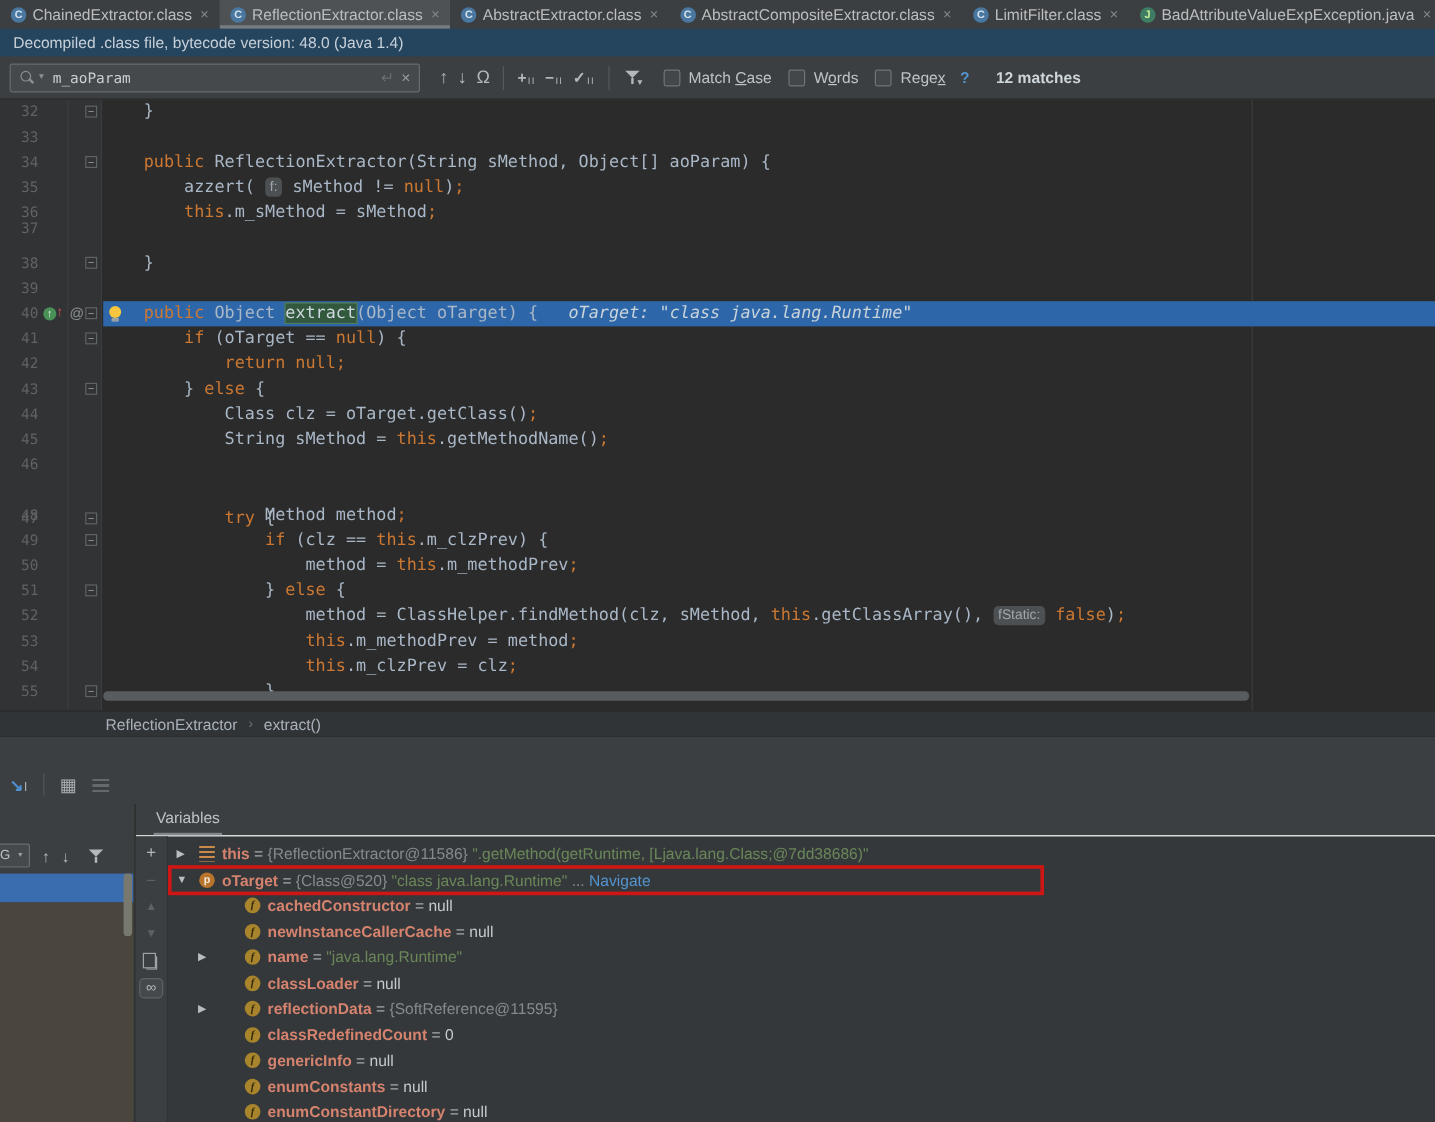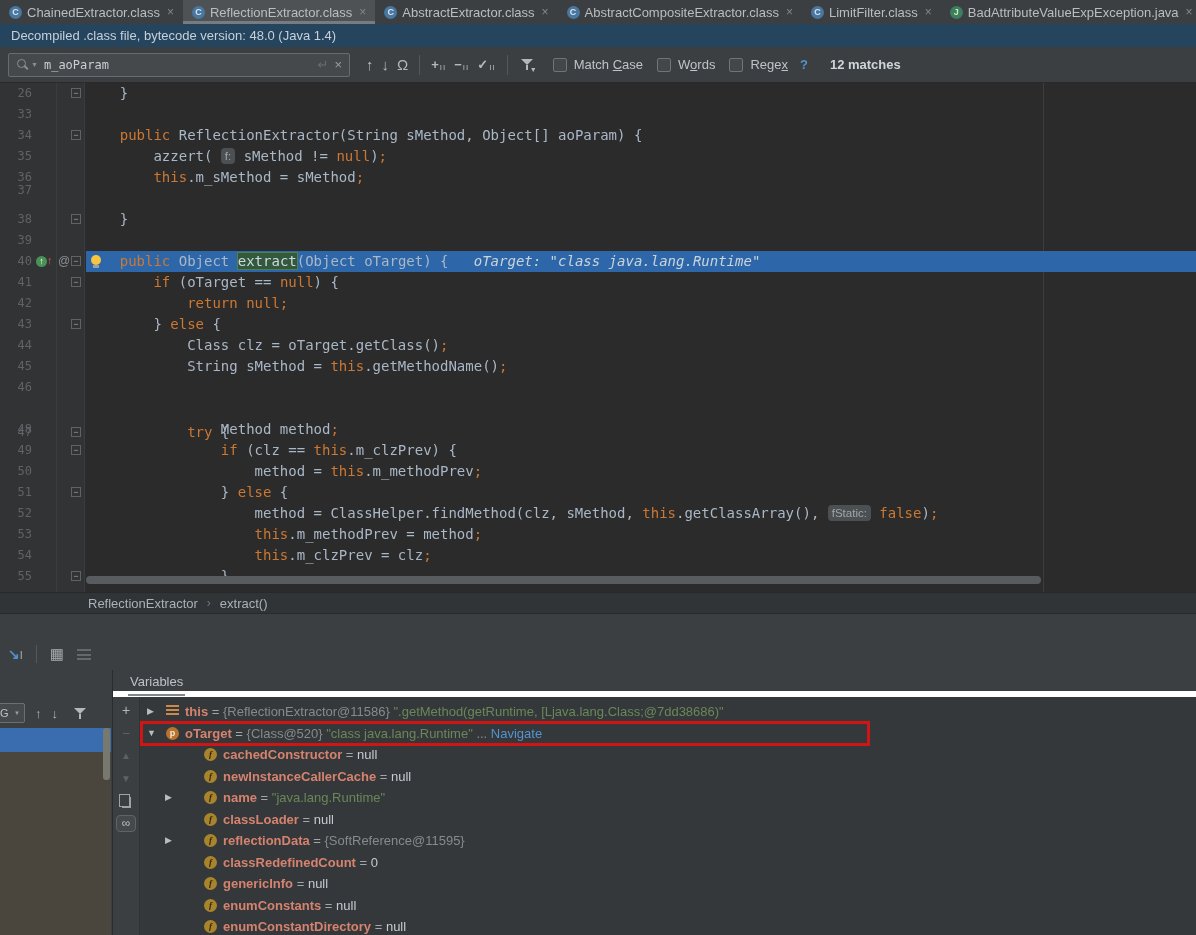--- a/index.html
+++ b/index.html
@@ -74,21 +74,21 @@
   .debug-toolbar { position:absolute; top:613px; left:0; right:0; height:57px; background:#3c3f41; border-top:1px solid #2a2a2a; }
   .dtb-row { position:absolute; left:8px; top:31px; display:flex; align-items:center; gap:13px; }
   .step-cursor { color:#4f8fd0; font-size:14px; font-weight:bold; }
   .step-cursor .cur { color:#a8acaf; font-size:11px; font-weight:normal; }
   .dtb-sep { width:1px; height:18px; background:#54585b; }
   .grid-ic { color:#a8acaf; font-size:15px; }
   .viewopt-ic { width:14px; height:11px; background:repeating-linear-gradient(to bottom,#64696c 0 2px,transparent 2px 4.5px); }
 
   
   .debug-content { position:absolute; top:670px; left:0; right:0; bottom:0; background:#35383a; }
-  .vars-header { position:absolute; left:113px; right:0; top:0; height:27px; background:#3c3f41; border-bottom:6px solid #ffffff; }
+  .vars-header { position:absolute; left:113px; right:0; top:0; height:27px; background:#3c3f41; border-bottom:1px solid #ffffff; }
   .vars-tab { display:inline-block; margin-left:15px; font-size:13px; color:#bcc2c7; line-height:24px; border-bottom:2px solid #80868a; padding:0 2px; }
 
   .frames { position:absolute; left:0; top:0; width:113px; bottom:0; background:#3c3f41; border-right:1px solid #2b2b2b; }
   .frames-toolbar { position:absolute; top:30px; left:0; right:0; height:26px; display:flex; align-items:center; gap:10px; }
   .g-drop { margin-left:-5px; width:30px; height:20px; border:1px solid #6a6f73; border-radius:2px; background:#45494b; display:flex; align-items:center; justify-content:space-between; padding:0 4px; color:#bcc2c7; font-size:11px; }
   .g-drop .dn { font-size:6px; color:#9b9fa2; }
   .fr-ic { color:#b4b8bb; font-size:13px; font-weight:bold; }
   .frame-sel { position:absolute; top:58px; left:0; width:111px; height:24px; background:#3a6cb0; }
   .frames-fill { position:absolute; top:82px; left:0; right:1px; bottom:0; background:#4a463e; }
   .fr-thumb { position:absolute; top:58px; right:2px; width:7px; height:52px; background:#77796f; border-radius:3px; }
@@ -202,21 +202,21 @@
   <span class="help-q">?</span>
   <span class="matches">12 matches</span>
 </div>
 
 <div class="editor" id="editor">
   <div class="gutter-bg"></div>
   <div class="gutter-line"></div>
   <div class="margin-guide"></div>
   <div id="code-lines">
       <div class="code-line" style="top: 0px;">
-        <span class="line-num">26</span>
+        <span class="line-num">32</span>
         <span class="fold">−</span>
         <span class="code-text"><span class="tk-p">    }</span></span>
       </div>
       <div class="code-line" style="top: 21px;">
         <span class="line-num">33</span>
         <span class="code-text"></span>
       </div>
       <div class="code-line" style="top: 42px; text-decoration: underline;">
         <span class="line-num">34</span>
         <span class="fold">−</span>

